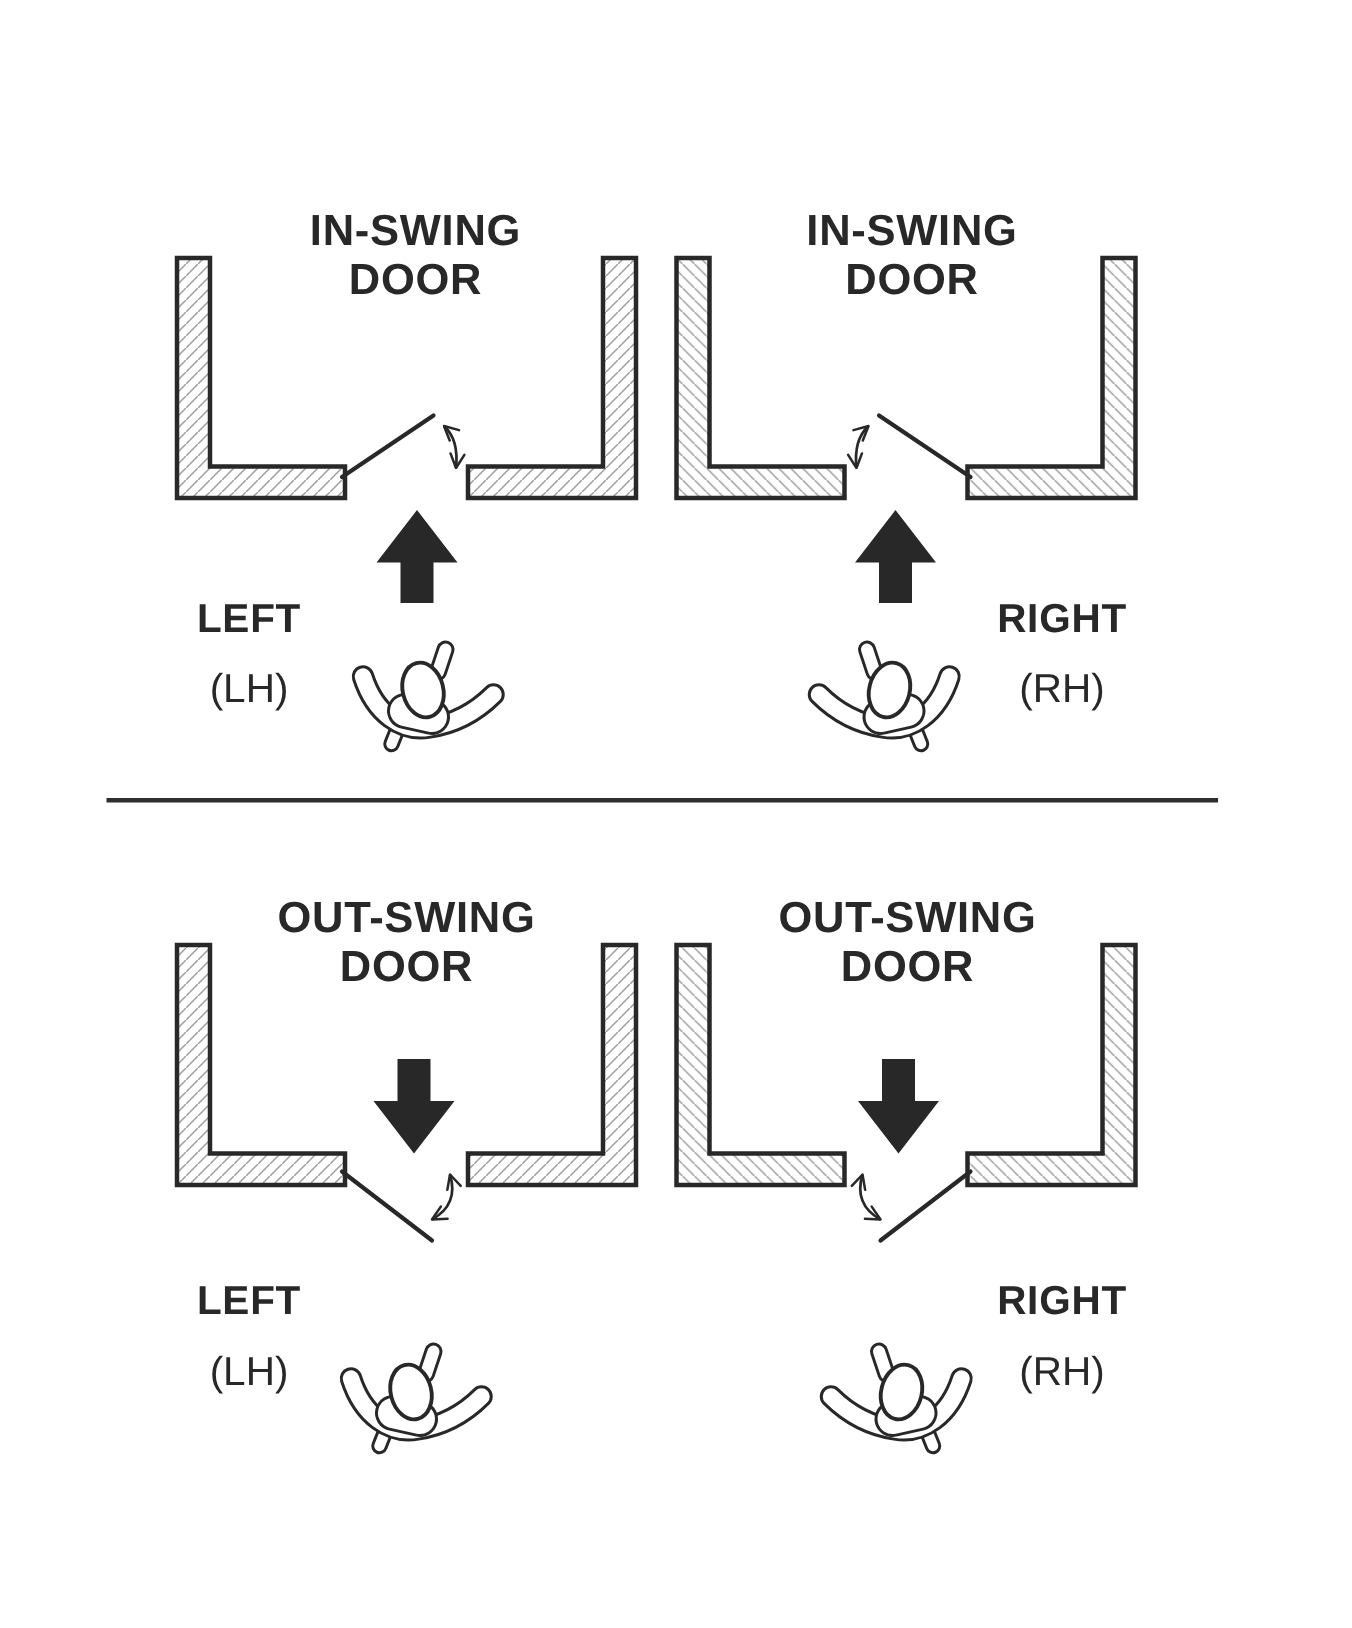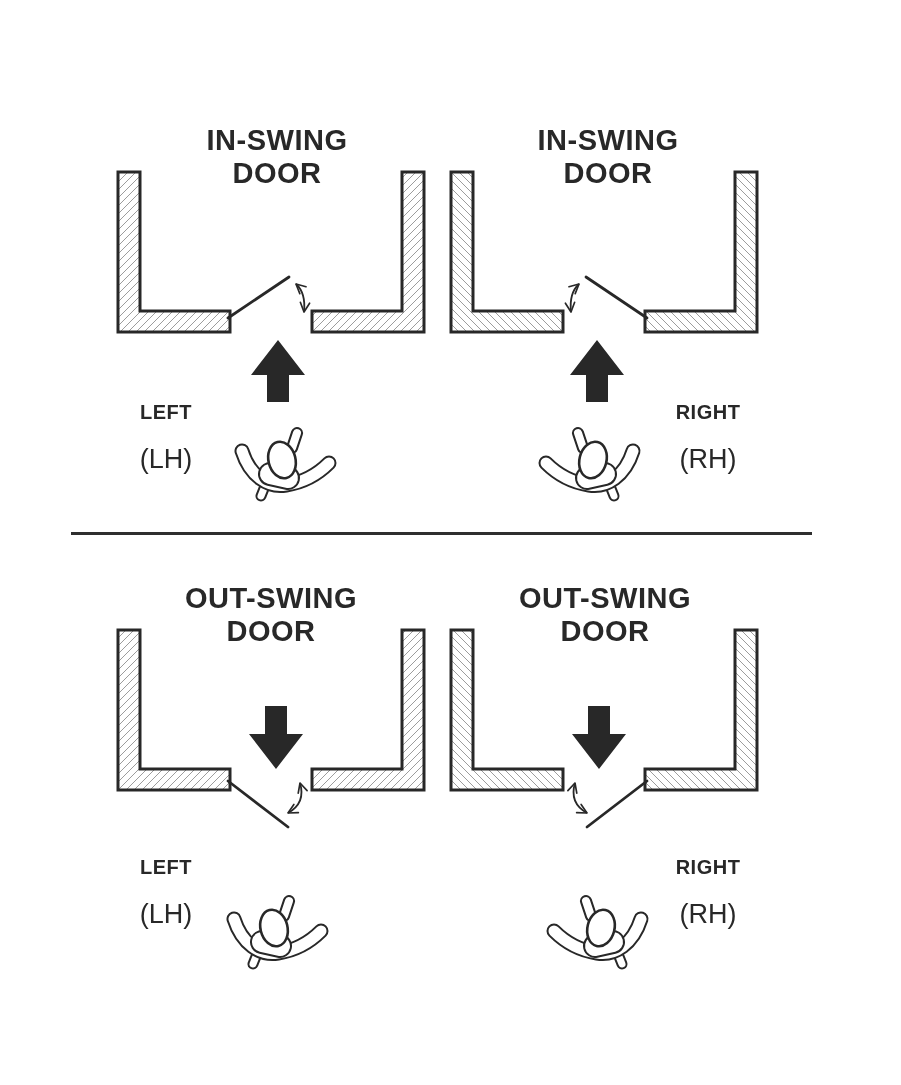--- a/index.html
+++ b/index.html
@@ -10,26 +10,26 @@
   .defs-svg{position:absolute;width:0;height:0;}
   .quadrant{position:absolute;left:0;top:0;width:0;height:0;}
   .qsvg{position:absolute;overflow:visible;}
   .wall{fill:url(#hatch);stroke:#282828;stroke-width:3;}
   .door{stroke:#282828;stroke-width:2.8;stroke-linecap:round;}
   .arc{fill:none;stroke:#282828;stroke-width:1.8;}
   .solid{fill:#282828;stroke:none;}
   .title{
     position:absolute;transform:translateX(-50%);text-align:center;
     font-size:29px;line-height:33px;font-weight:bold;letter-spacing:0.5px;
-    color:#282828;white-space:nowrap;
+    color:#282828;white-space:nowrap;margin-top:14px;
   }
   .hand-label{
     position:absolute;transform:translateX(-50%);text-align:center;white-space:nowrap;
   }
-  .hand-label .hand{font-size:20px;line-height:28px;font-weight:bold;letter-spacing:0.5px;}
+  .hand-label .hand{font-size:27px;line-height:28px;font-weight:bold;letter-spacing:0.5px;}
   .hand-label .abbr{font-size:27px;line-height:30px;font-weight:normal;margin-top:18px;}
   .divider{position:absolute;left:71px;top:532px;width:741px;height:3px;background:#2e2e2e;}
 </style>
 </head>
 <body>
 
 <div class="canvas">
 
   <svg class="defs-svg" xmlns="http://www.w3.org/2000/svg">
     <defs>

